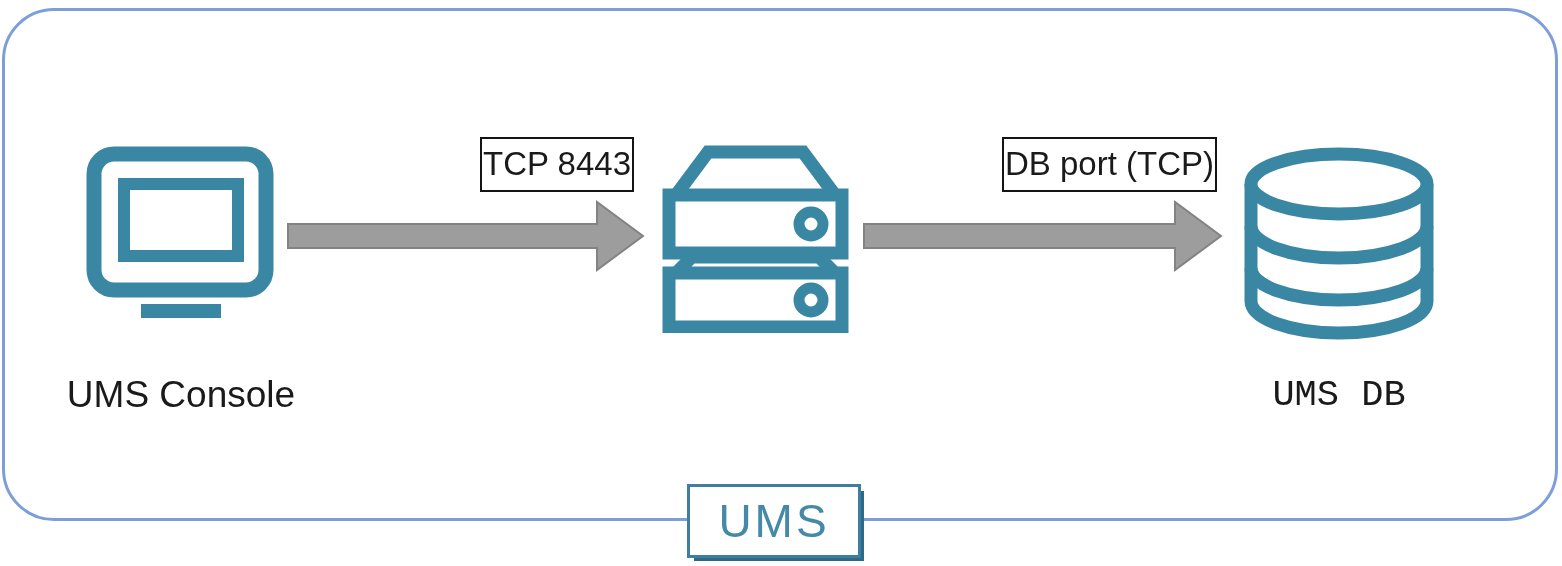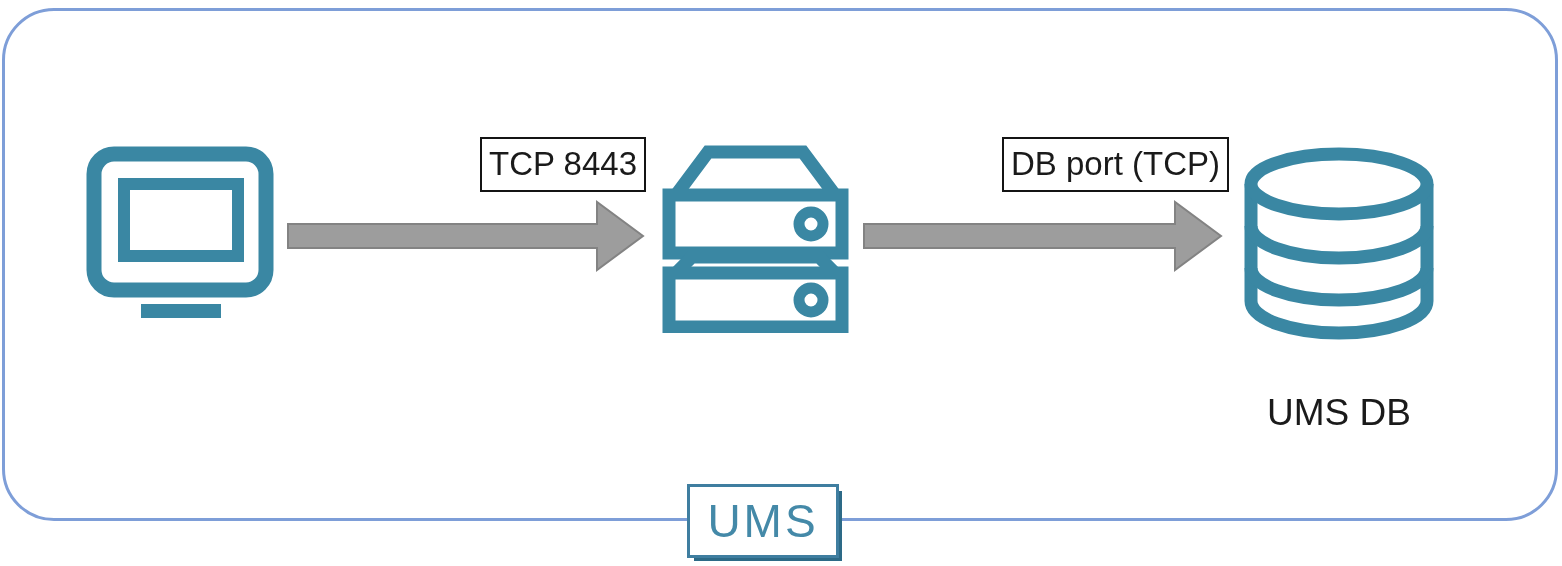--- a/index.html
+++ b/index.html
@@ -36,27 +36,27 @@
     text-align:center;
     white-space:nowrap;
   }
   .conn-label{
     display:inline-block;
     font-size:33px;
     line-height:1.06;
     color:var(--label-black);
     background:#fff;
     border:2px solid #141414;
-    padding:8px 7px;
+    padding:8px 1px;
     white-space:nowrap;
     text-align:center;
   }
   .arrow-svg{display:block;}
   .badge{
-    width:152px;height:74px;
+    width:174px;height:74px;
     background:#fff;
     border:3px solid var(--badge-border);
     box-shadow:5px 5px 0 -2px var(--badge-shadow);
     display:flex;align-items:center;justify-content:center;
   }
   .badge-text{
     font-size:46px;
     font-weight:300;
     letter-spacing:3px;
     color:var(--badge-teal);
@@ -69,20 +69,21 @@
 
   <div class="frame"></div>
 
   <div class="abs" style="left:86px;top:146px;">
     <svg class="node-icon" width="190" height="175" viewBox="0 0 190 175">
       <rect x="8" y="8" width="172" height="136" rx="20" fill="#fff" stroke="currentColor" stroke-width="15"></rect>
       <rect x="38" y="38" width="114" height="72" fill="#fff" stroke="currentColor" stroke-width="12"></rect>
       <rect x="55" y="158" width="80" height="14" fill="currentColor"></rect>
     </svg>
   </div>
+  <div class="abs node-label" style="left:31px;top:374px;width:300px;">UMS Console</div>
 
   <svg class="abs arrow-svg" style="left:287px;top:200px;" width="358" height="72" viewBox="0 0 358 72">
     <polygon points="1,24 310,24 310,2 356,36 310,70 310,48 1,48" style="fill:var(--arrow-gray);stroke:var(--arrow-gray-border);stroke-width:2;"></polygon>
   </svg>
   <div class="abs conn-label" style="left:480px;top:137px;">TCP 8443</div>
 
   <div class="abs" style="left:662px;top:140px;">
     <svg class="node-icon" width="187" height="193" viewBox="0 0 187 193">
 
       <path d="M 14,55 L 46,12 L 141,12 L 173,55" fill="#fff" stroke="currentColor" stroke-width="13" stroke-linejoin="miter"></path>
@@ -106,19 +107,19 @@
     <svg class="node-icon" width="190" height="194" viewBox="0 0 190 194">
 
       <path d="M 7,38 L 7,155 A 88,32 0 0 0 183,155 L 183,38" fill="#fff" stroke="currentColor" stroke-width="13"></path>
 
       <path d="M 7,80 A 88,32 0 0 0 183,80" fill="none" stroke="currentColor" stroke-width="13"></path>
       <path d="M 7,122 A 88,32 0 0 0 183,122" fill="none" stroke="currentColor" stroke-width="13"></path>
 
       <ellipse cx="95" cy="38" rx="88" ry="30" fill="#fff" stroke="currentColor" stroke-width="13"></ellipse>
     </svg>
   </div>
-  <div class="abs node-label" style="left:1189px;top:392px;width:300px;">UMS DB</div>
+  <div class="abs node-label" style="left:1189px;top:374px;width:300px;font-family:Liberation Mono, monospace;">UMS DB</div>
 
   <div class="abs badge" style="left:687px;top:484px;">
     <span class="badge-text">UMS</span>
   </div>
 
 </div>
 
 </body></html>

